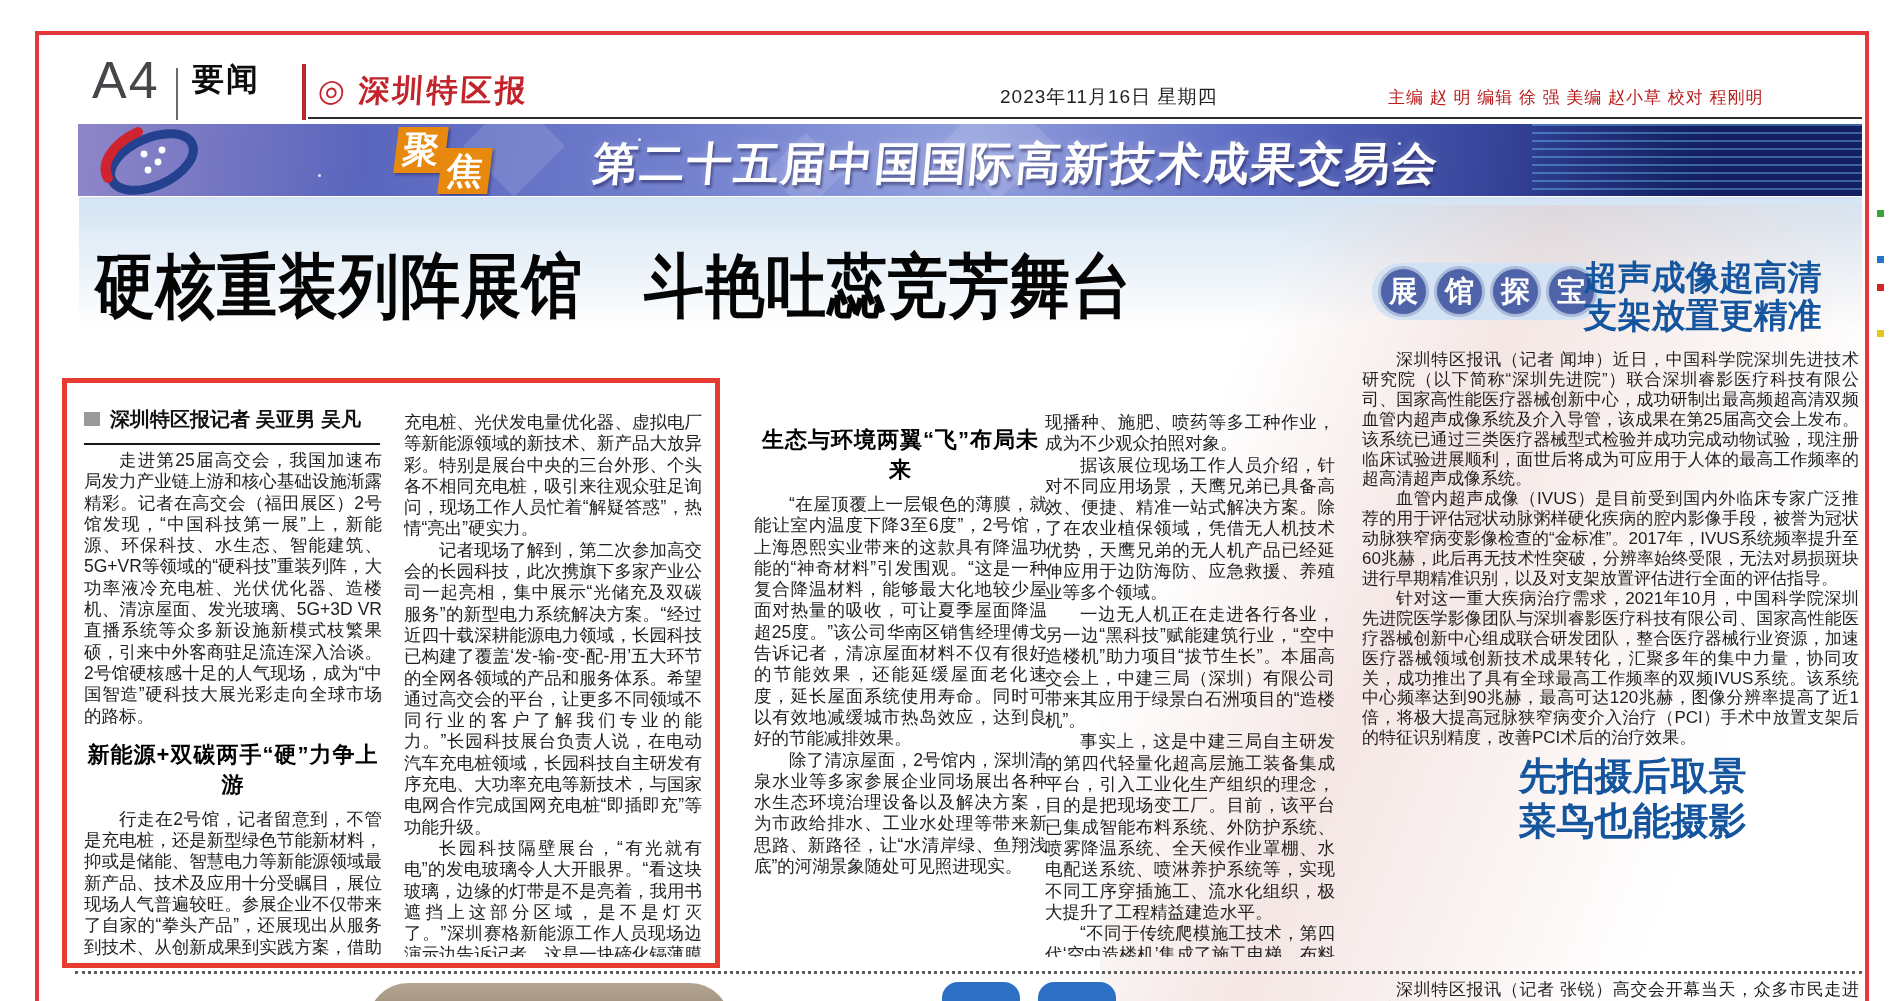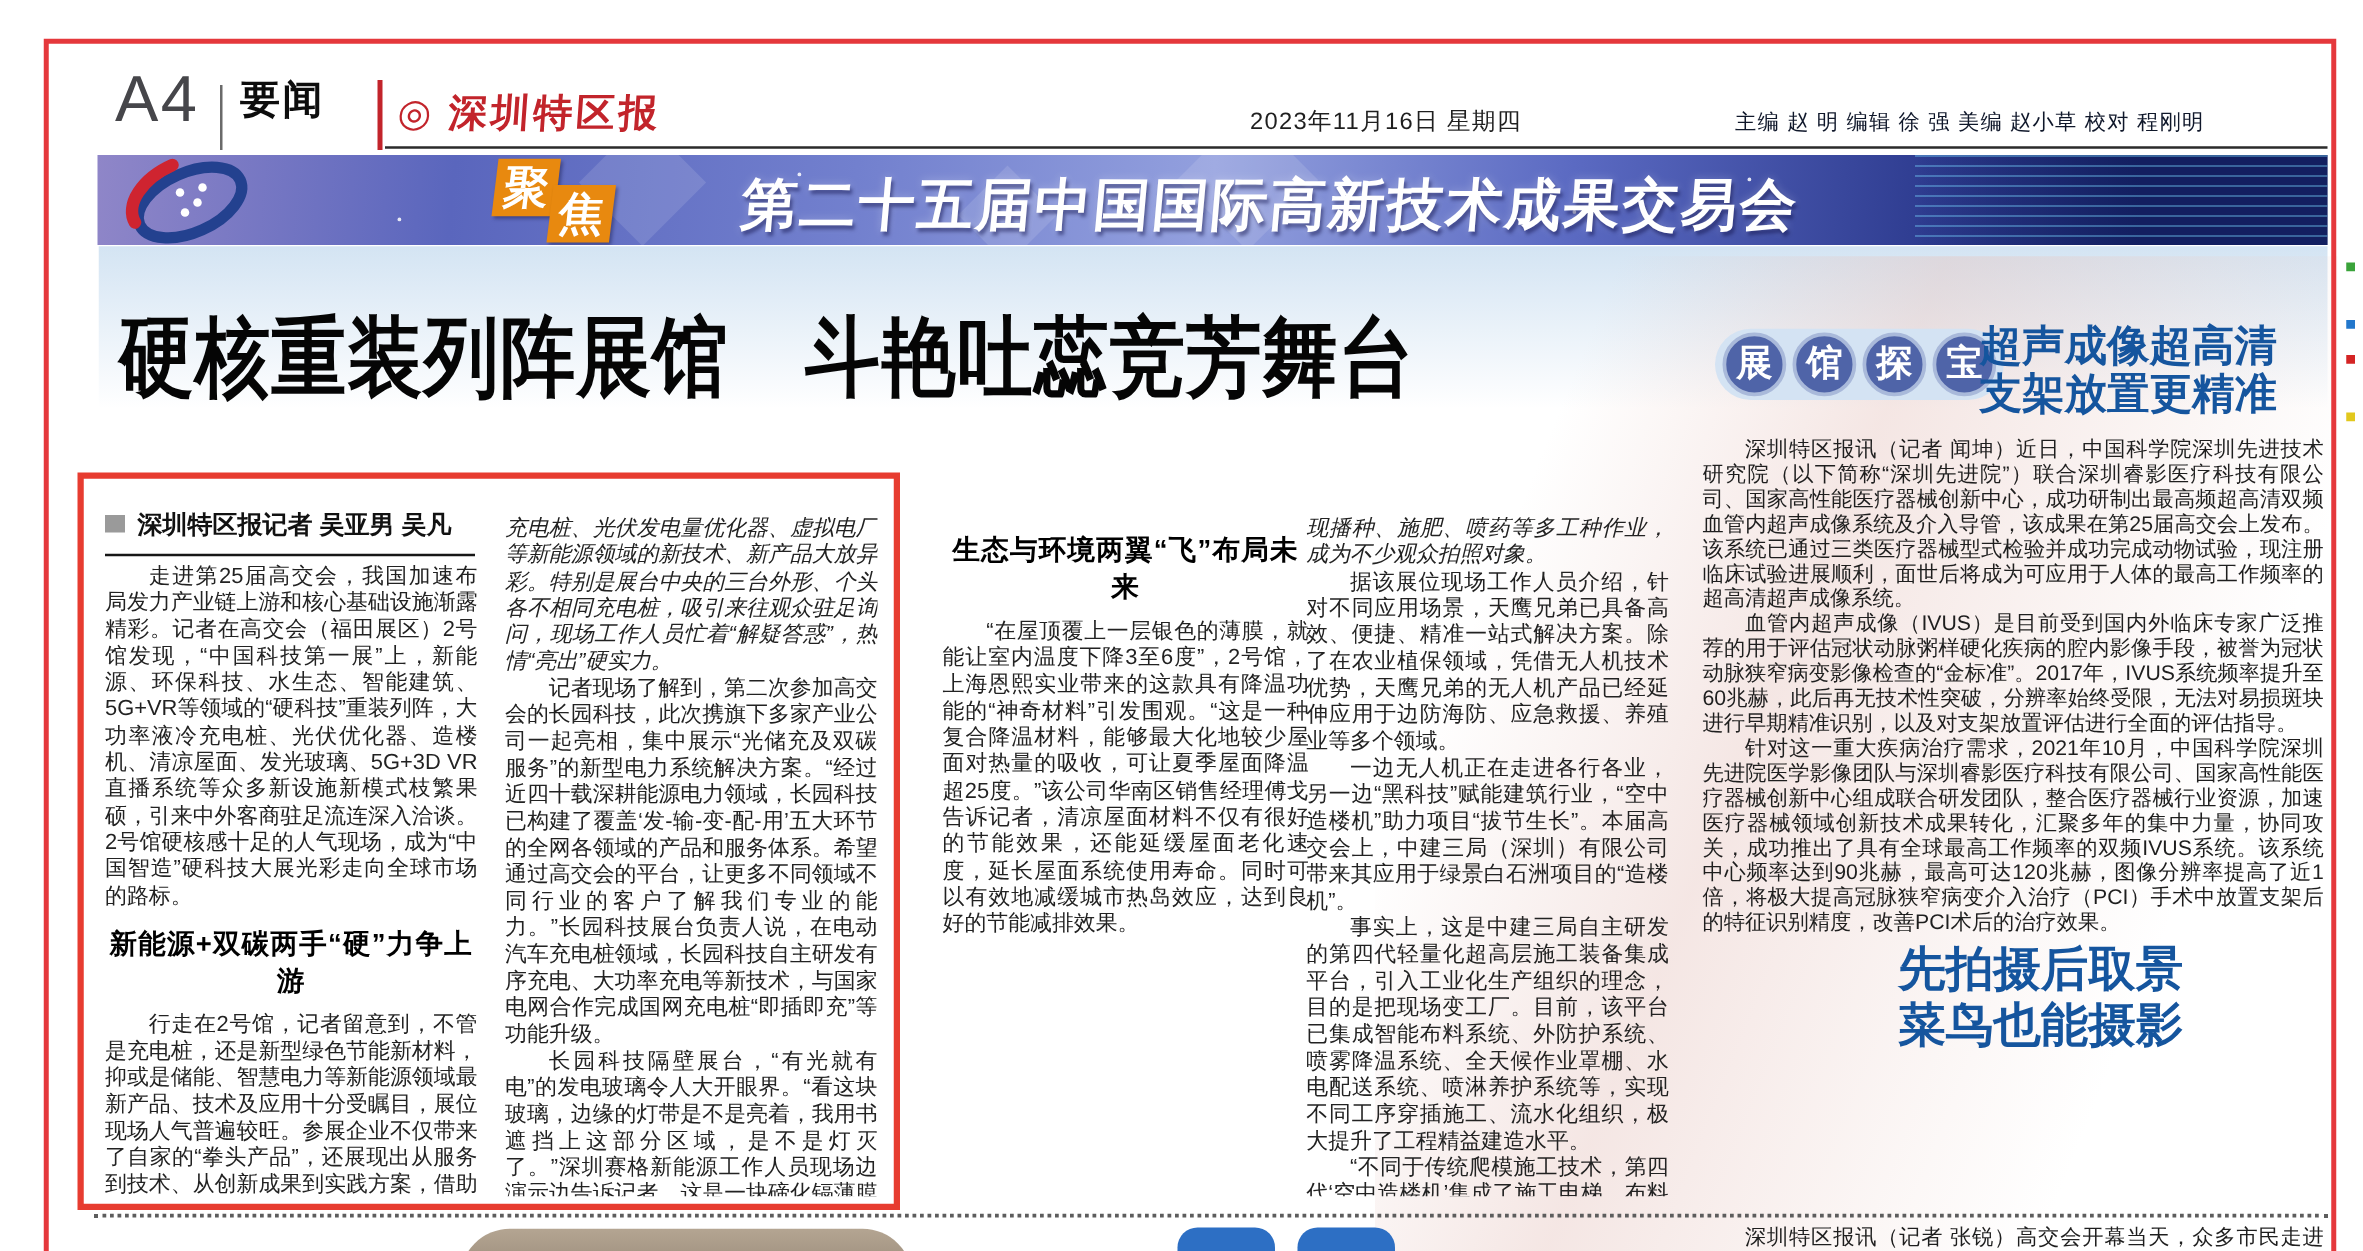--- a/index.html
+++ b/index.html
@@ -19,21 +19,21 @@
 
   
   .edition{left:92px;top:50px;font-size:52px;color:#46464a;letter-spacing:2px;}
   .hdr-div{left:176px;top:68px;width:2px;height:52px;background:#6a6a6a;}
   .section{left:192px;top:58px;font-size:32px;font-weight:900;color:#0d0d0d;letter-spacing:2px;}
   .redbar{left:302px;top:64px;width:4px;height:56px;background:#c2242b;}
   .masthead{left:318px;top:70px;font-size:31px;font-weight:bold;color:#c2242b;letter-spacing:3px;
     font-family:"Liberation Serif","DejaVu Serif",serif;transform:skewX(-4deg);}
   .hdr-line{left:308px;top:117px;width:1554px;height:2px;background:#2b2b2b;}
   .hdr-date{left:1000px;top:84px;font-size:19px;color:#1f1f1f;letter-spacing:1px;}
-  .hdr-staff{left:1388px;top:86px;font-size:17px;color:#0f172a;letter-spacing:1px;}
+  .hdr-staff{left:1388px;top:86px;font-size:17px;color:#b91c1c;letter-spacing:1px;}
 
   
   .banner{left:78px;top:124px;width:1784px;height:72px;overflow:hidden;z-index:2;
     background:linear-gradient(95deg,#8f86c8 0%,#5a66bd 16%,#7280ce 34%,#93a0de 50%,#5b6ac2 66%,#2e3c90 82%,#1c296f 100%);}
   .banner .diamond{position:absolute;background:rgba(255,255,255,.12);transform:rotate(45deg);}
   .banner .streaks{position:absolute;right:0;top:0;width:330px;height:72px;
     background:repeating-linear-gradient(180deg,rgba(120,215,255,.38) 0 2px,rgba(10,25,90,0) 2px 8px),
                linear-gradient(90deg,rgba(18,30,100,0),#131f60 55%);}
   .banner .spark{position:absolute;width:3px;height:3px;border-radius:50%;background:rgba(255,255,255,.85);}
   .focus-block{position:absolute;width:50px;height:46px;background:#e8890f;color:#fff;
@@ -51,21 +51,21 @@
   .redbox{left:62px;top:378px;width:648px;height:580px;border:5px solid #e73c30;z-index:5;}
   .byline{left:84px;top:406px;width:296px;font-size:20px;font-weight:bold;color:#111;
     border-bottom:2px solid #161616;padding-bottom:10px;z-index:6;}
   .byline .sq{display:inline-block;width:16px;height:14px;background:#9a9a9a;margin-right:10px;}
   .col{overflow:hidden;z-index:6;}
   .c1{left:84px;top:450px;width:298px;height:506px;}
   .c2{left:404px;top:412px;width:298px;height:545px;}
   .c3{left:738px;top:412px;width:293px;height:545px;margin-left:16px;}
   .c4{left:1045px;top:412px;width:290px;height:545px;}
   .col p{margin:0;font-size:17.5px;line-height:21.3px;text-indent:2em;text-align:justify;color:#222;}
-  .col p.cont{text-indent:0;font-style:italic;}
+  .col p.cont{text-indent:0;}
   .col h3{margin:13px 0 9px;font-size:22px;font-weight:900;text-align:center;color:#000;letter-spacing:1px;}
 
   
   .sb-badge{left:1372px;top:263px;display:flex;gap:5px;background:#d4e3f3;border-radius:30px;
     padding:3px 6px;z-index:6;}
   .sb-badge span{display:block;width:45px;height:45px;border-radius:50%;background:#4f64a8;
     border:3px solid #a9b9da;color:#fff;font-size:29px;font-weight:900;text-align:center;line-height:45px;}
   .sb-title1{left:1545px;top:258px;width:315px;text-align:center;font-size:34px;font-weight:900;
     color:#15559e;line-height:1.12;z-index:6;}
   .sb-body{left:1362px;top:350px;width:497px;height:396px;overflow:hidden;z-index:6;}
@@ -145,20 +145,21 @@
       <p class="cont">充电桩、光伏发电量优化器、虚拟电厂等新能源领域的新技术、新产品大放异彩。特别是展台中央的三台外形、个头各不相同充电桩，吸引来往观众驻足询问，现场工作人员忙着“解疑答惑”，热情“亮出”硬实力。</p>
       <p>记者现场了解到，第二次参加高交会的长园科技，此次携旗下多家产业公司一起亮相，集中展示“光储充及双碳服务”的新型电力系统解决方案。“经过近四十载深耕能源电力领域，长园科技已构建了覆盖‘发-输-变-配-用’五大环节的全网各领域的产品和服务体系。希望通过高交会的平台，让更多不同领域不同行业的客户了解我们专业的能力。”长园科技展台负责人说，在电动汽车充电桩领域，长园科技自主研发有序充电、大功率充电等新技术，与国家电网合作完成国网充电桩“即插即充”等功能升级。</p>
       <p>长园科技隔壁展台，“有光就有电”的发电玻璃令人大开眼界。“看这块玻璃，边缘的灯带是不是亮着，我用书遮挡上这部分区域，是不是灯灭了。”深圳赛格新能源工作人员现场边演示边告诉记者，这是一块碲化镉薄膜光伏发电玻璃，能够通过光电转化产生电能。这种材料可应用于传统屋顶分布式光伏发电，通过深化加工定制，可作为建筑构件，与建筑相结合，替代建筑传统幕墙玻璃，为建筑穿上太阳能发电外衣。</p>
     </div>
 </div>
 
 <div class="abs col c3">
   <h3>生态与环境两翼“飞”布局未来</h3>
   <div>
       <p>“在屋顶覆上一层银色的薄膜，就能让室内温度下降3至6度”，2号馆，上海恩熙实业带来的这款具有降温功能的“神奇材料”引发围观。“这是一种复合降温材料，能够最大化地较少屋面对热量的吸收，可让夏季屋面降温超25度。”该公司华南区销售经理傅戈告诉记者，清凉屋面材料不仅有很好的节能效果，还能延缓屋面老化速度，延长屋面系统使用寿命。同时可以有效地减缓城市热岛效应，达到良好的节能减排效果。</p>
+      <p>除了清凉屋面，2号馆内，深圳清泉水业等多家参展企业同场展出各种水生态环境治理设备以及解决方案，为市政给排水、工业水处理等带来新思路、新路径，让“水清岸绿、鱼翔浅底”的河湖景象随处可见照进现实。</p>
     </div>
 
 </div>
 
 <div class="abs col c4">
   <div>
       <p class="cont">现播种、施肥、喷药等多工种作业，成为不少观众拍照对象。</p>
       <p>据该展位现场工作人员介绍，针对不同应用场景，天鹰兄弟已具备高效、便捷、精准一站式解决方案。除了在农业植保领域，凭借无人机技术优势，天鹰兄弟的无人机产品已经延伸应用于边防海防、应急救援、养殖业等多个领域。</p>
       <p>一边无人机正在走进各行各业，另一边“黑科技”赋能建筑行业，“空中造楼机”助力项目“拔节生长”。本届高交会上，中建三局（深圳）有限公司带来其应用于绿景白石洲项目的“造楼机”。</p>
       <p>事实上，这是中建三局自主研发的第四代轻量化超高层施工装备集成平台，引入工业化生产组织的理念，目的是把现场变工厂。目前，该平台已集成智能布料系统、外防护系统、喷雾降温系统、全天候作业罩棚、水电配送系统、喷淋养护系统等，实现不同工序穿插施工、流水化组织，极大提升了工程精益建造水平。</p>

